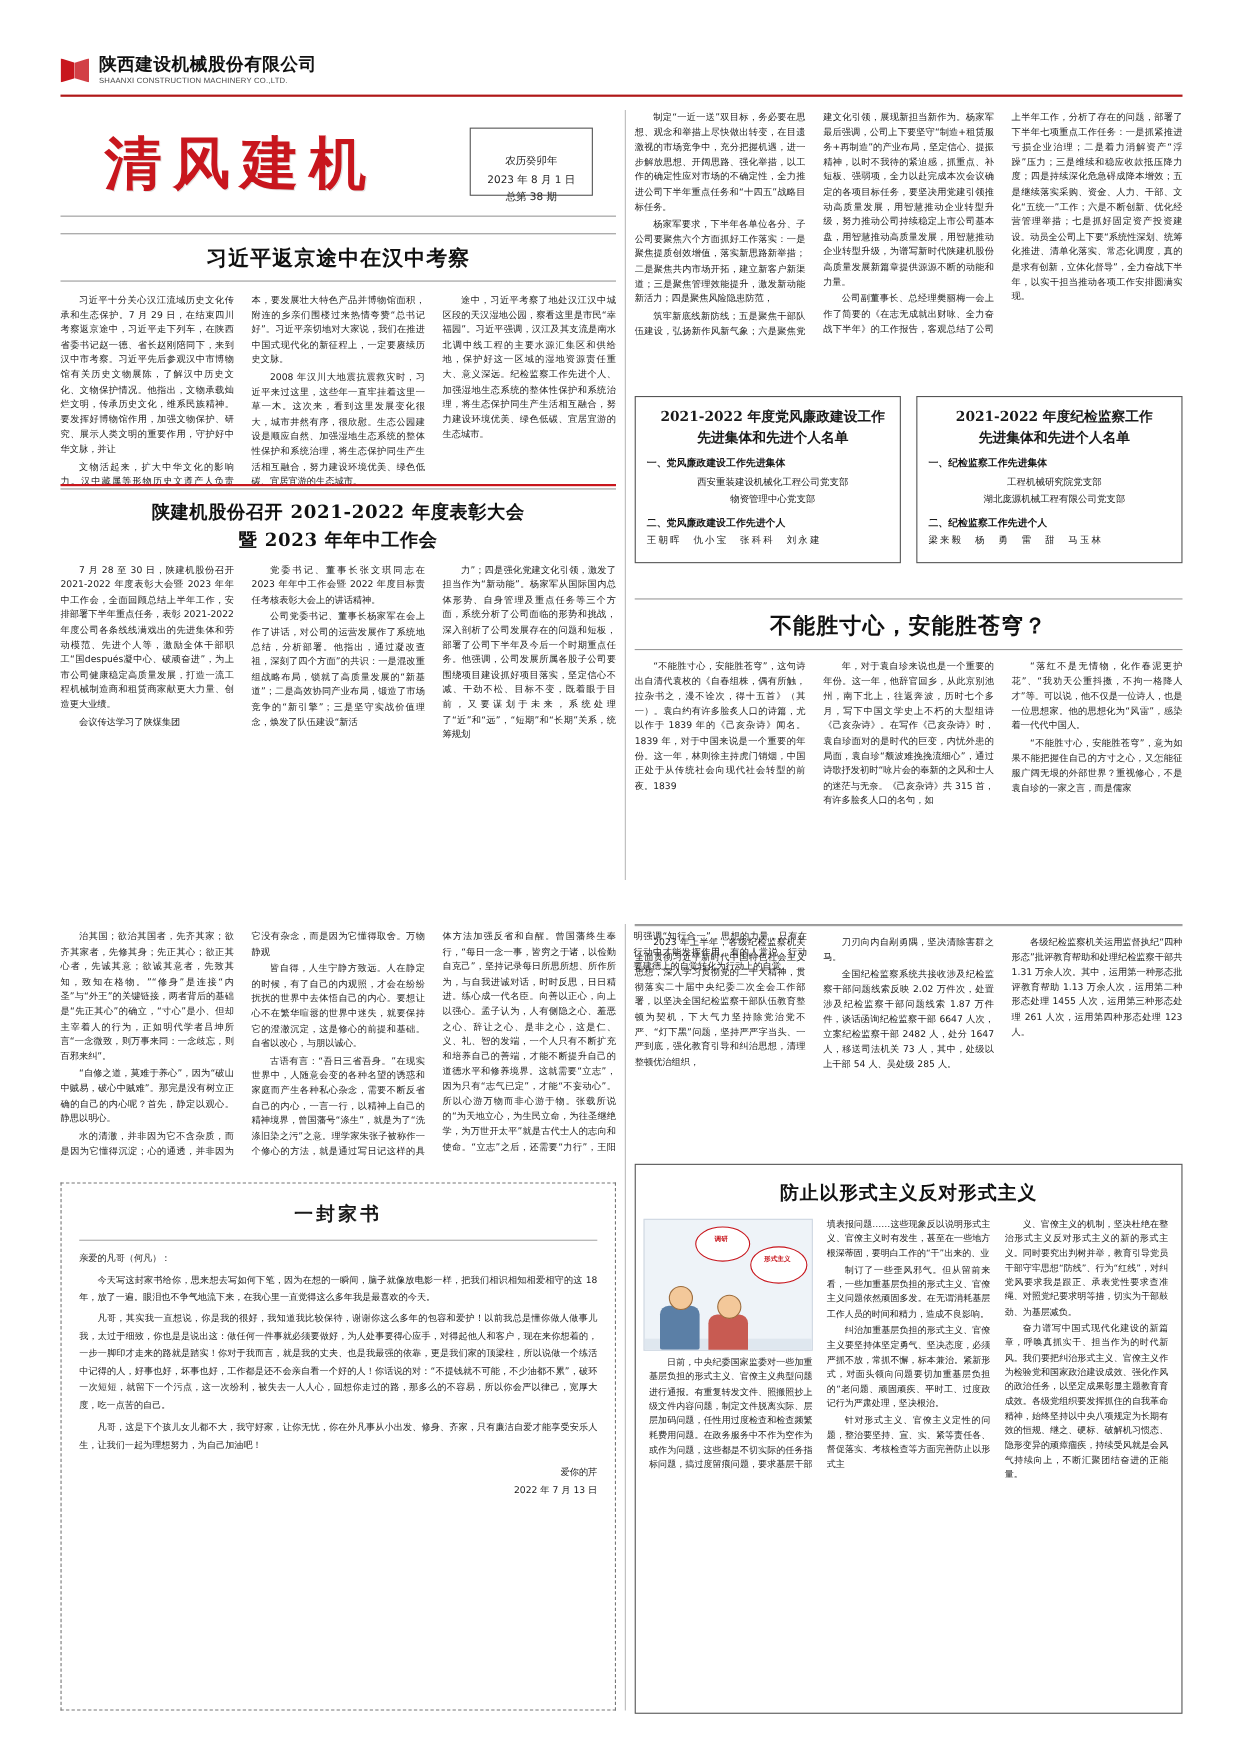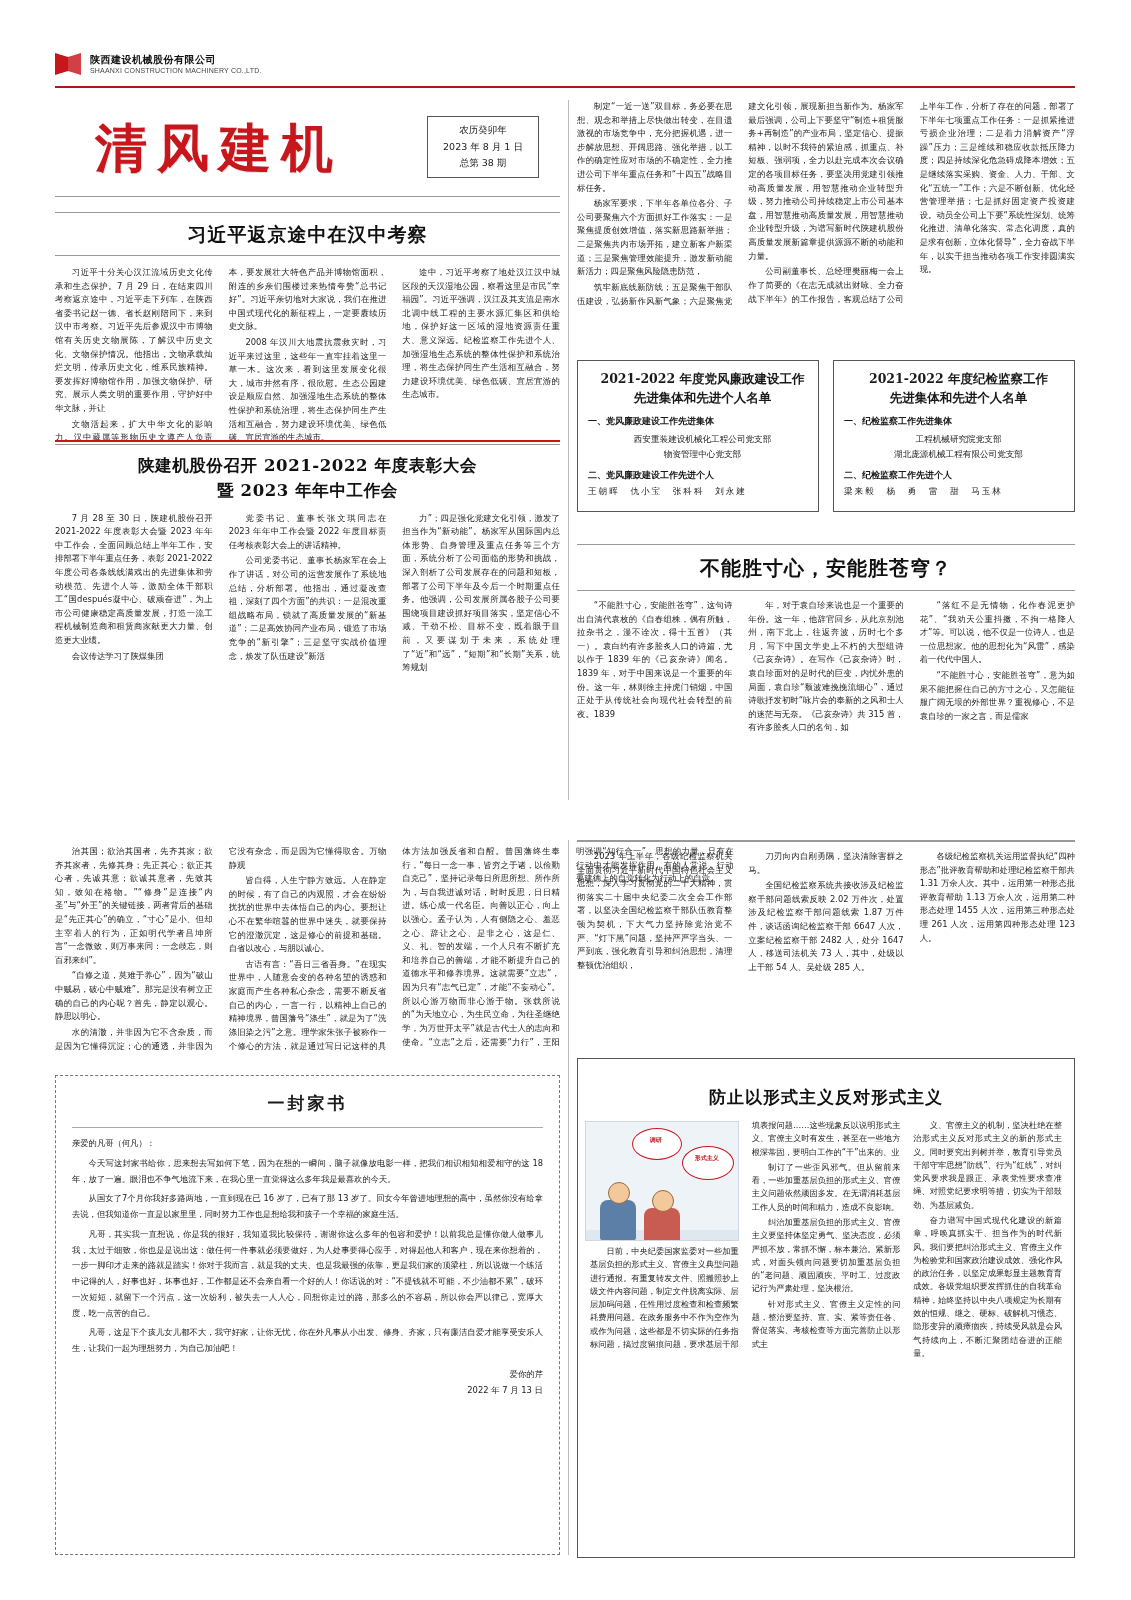--- a/index.html
+++ b/index.html
@@ -18,35 +18,35 @@
     position:absolute;left:55px;top:42px;width:1020px;height:44px;
     display:flex;align-items:center;gap:9px;
     border-bottom:2px solid #b01818;
   }
   .logo-mark{width:26px;height:26px;position:relative;flex:0 0 auto;}
   .logo-mark .d1{position:absolute;left:0;top:2px;width:13px;height:22px;background:#c8161d;
      clip-path:polygon(0 0,100% 18%,100% 82%,0 100%);}
   .logo-mark .d2{position:absolute;left:13px;top:2px;width:13px;height:22px;background:#c8161d;
      clip-path:polygon(0 18%,100% 0,100% 100%,0 82%);opacity:.82;}
   .brand-txt{line-height:1.1;}
-  .brand-cn{font-size:10px;font-weight:bold;color:#111;letter-spacing:.5px;font-family:"DejaVu Sans",sans-serif;}
+  .brand-cn{font-size:16px;font-weight:bold;color:#111;letter-spacing:.5px;font-family:"DejaVu Sans",sans-serif;}
   .brand-en{font-size:7px;color:#444;letter-spacing:.2px;font-family:"Liberation Sans",sans-serif;margin-top:2px;}
 
   
   .title-zone{position:absolute;left:55px;top:100px;width:505px;height:100px;}
   .paper-title{
     font-family:"DejaVu Serif",serif;
     font-weight:bold;color:#c8161d;font-size:52px;letter-spacing:10px;
     position:absolute;left:40px;top:14px;
     text-shadow:1px 1px 0 rgba(0,0,0,.12);
   }
   .issue-box{
     position:absolute;left:372px;top:16px;width:112px;height:62px;
     border:1px solid #555;font-size:9.5px;line-height:1.75;text-align:center;
-    padding-top:5px;box-sizing:border-box;font-family:"DejaVu Sans",sans-serif;color:#222;
+    padding-top:22px;box-sizing:border-box;font-family:"DejaVu Sans",sans-serif;color:#222;
   }
   .title-rule{position:absolute;left:0;top:96px;width:505px;border-top:1px solid #999;}
 
   
   .col-text{font-size:8.4px;line-height:1.62;text-align:justify;color:#1c1c1c;
     font-family:"DejaVu Sans",sans-serif;}
   .col-text p{margin:0 0 2px 0;text-indent:2em;}
 
   .head1{
     text-align:center;font-weight:bold;font-size:19px;letter-spacing:1px;
@@ -110,21 +110,21 @@
 
   
   .notice{position:absolute;left:577px;top:840px;width:498px;}
   .notice .rule{border-top:1px solid #999;}
   .notice h2{margin:10px 0 10px 0;font-size:16.5px;}
   .notice .body{column-count:3;column-gap:16px;}
 
   
   .formalism{
     position:absolute;left:577px;top:1058px;width:498px;height:500px;
-    border:1px solid #555;padding:23px 12px;box-sizing:border-box;
+    border:1px solid #555;padding:10px 12px;box-sizing:border-box;
   }
   .formalism h2{font-size:17px;margin:4px 0 10px 0;}
   .formalism .body{column-count:3;column-gap:13px;font-size:8.2px;}
   .cartoon{
     width:152px;height:118px;float:right;margin:2px 0 4px 6px;
     background:#eef3f8;border:1px solid #cfd8e2;position:relative;overflow:hidden;
   }
   .cartoon .bubble{position:absolute;background:#fff;border:1.4px solid #c8161d;border-radius:50%;}
   .cartoon .b1{left:46px;top:6px;width:48px;height:30px;}
   .cartoon .b2{left:96px;top:24px;width:50px;height:32px;}
@@ -245,21 +245,20 @@
     <p>皆自得，人生宁静方致远。人在静定的时候，有了自己的内观照，才会在纷纷扰扰的世界中去体悟自己的内心。要想让心不在繁华喧嚣的世界中迷失，就要保持它的澄澈沉定，这是修心的前提和基础。自省以改心，与朋以诚心。</p>
     <p>古语有言：“吾日三省吾身。”在现实世界中，人随意会变的各种名望的诱惑和家庭而产生各种私心杂念，需要不断反省自己的内心，一言一行，以精神上自己的精神境界，曾国藩号“涤生”，就是为了“洗涤旧染之污”之意。理学家朱张子被称作一个修心的方法，就是通过写日记这样的具体方法加强反省和自醒。曾国藩终生奉行，“每日一念一事，皆穷之于诸，以俭勤自克己”，坚持记录每日所思所想、所作所为，与自我进诚对话，时时反思，日日精进。练心成一代名臣。向善以正心，向上以强心。孟子认为，人有侧隐之心、羞恶之心、辞让之心、是非之心，这是仁、义、礼、智的发端，一个人只有不断扩充和培养自己的善端，才能不断提升自己的道德水平和修养境界。这就需要“立志”，因为只有“志气已定”，才能“不妄动心”。所以心游万物而非心游于物。张载所说的“为天地立心，为生民立命，为往圣继绝学，为万世开太平”就是古代士人的志向和使命。“立志”之后，还需要“力行”，王阳明强调“知行合一”，思想的力量，只有在行动中才能发挥作用。有的人常说，行动要建德上的自觉转化为行动上的自觉。</p>
   </div>
 
   <div class="letter">
     <h3>一封家书</h3>
     <div class="underline"></div>
     <div class="lt">
       <p class="salut">亲爱的凡哥（何凡）：</p>
       <p>今天写这封家书给你，思来想去写如何下笔，因为在想的一瞬间，脑子就像放电影一样，把我们相识相知相爱相守的这 18 年，放了一遍。眼泪也不争气地流下来，在我心里一直觉得这么多年我是最喜欢的今天。</p>
-      <p>从国女了7个月你我好多路两地，一直到现在已 16 岁了，已有了那 13 岁了。回女今年曾进地理想的高中，虽然你没有给拿去说，但我知道你一直是以家里里，同时努力工作也是想给我和孩子一个幸福的家庭生活。</p>
       <p>凡哥，其实我一直想说，你是我的很好，我知道我比较保待，谢谢你这么多年的包容和爱护！以前我总是懂你做人做事儿我，太过于细致，你也是是说出这：做任何一件事就必须要做好，为人处事要得心应手，对得起他人和客户，现在来你想着的，一步一脚印才走来的路就是踏实！你对于我而言，就是我的丈夫、也是我最强的依靠，更是我们家的顶梁柱，所以说做一个练活中记得的人，好事也好，坏事也好，工作都是还不会亲自看一个好的人！你话说的对：“不提钱就不可能，不少油都不累”，破环一次短短，就留下一个污点，这一次纷利，被失去一人人心，回想你走过的路，那多么的不容易，所以你会严以律己，宽厚大度，吃一点苦的自己。</p>
       <p>凡哥，这是下个孩儿女儿都不大，我守好家，让你无忧，你在外凡事从小出发、修身、齐家，只有廉洁自爱才能享受安乐人生，让我们一起为理想努力，为自己加油吧！</p>
     </div>
     <div class="sign">
       <div>爱你的芹</div>
       <div>2022 年 7 月 13 日</div>
     </div>
   </div>
 
   <div class="notice">

